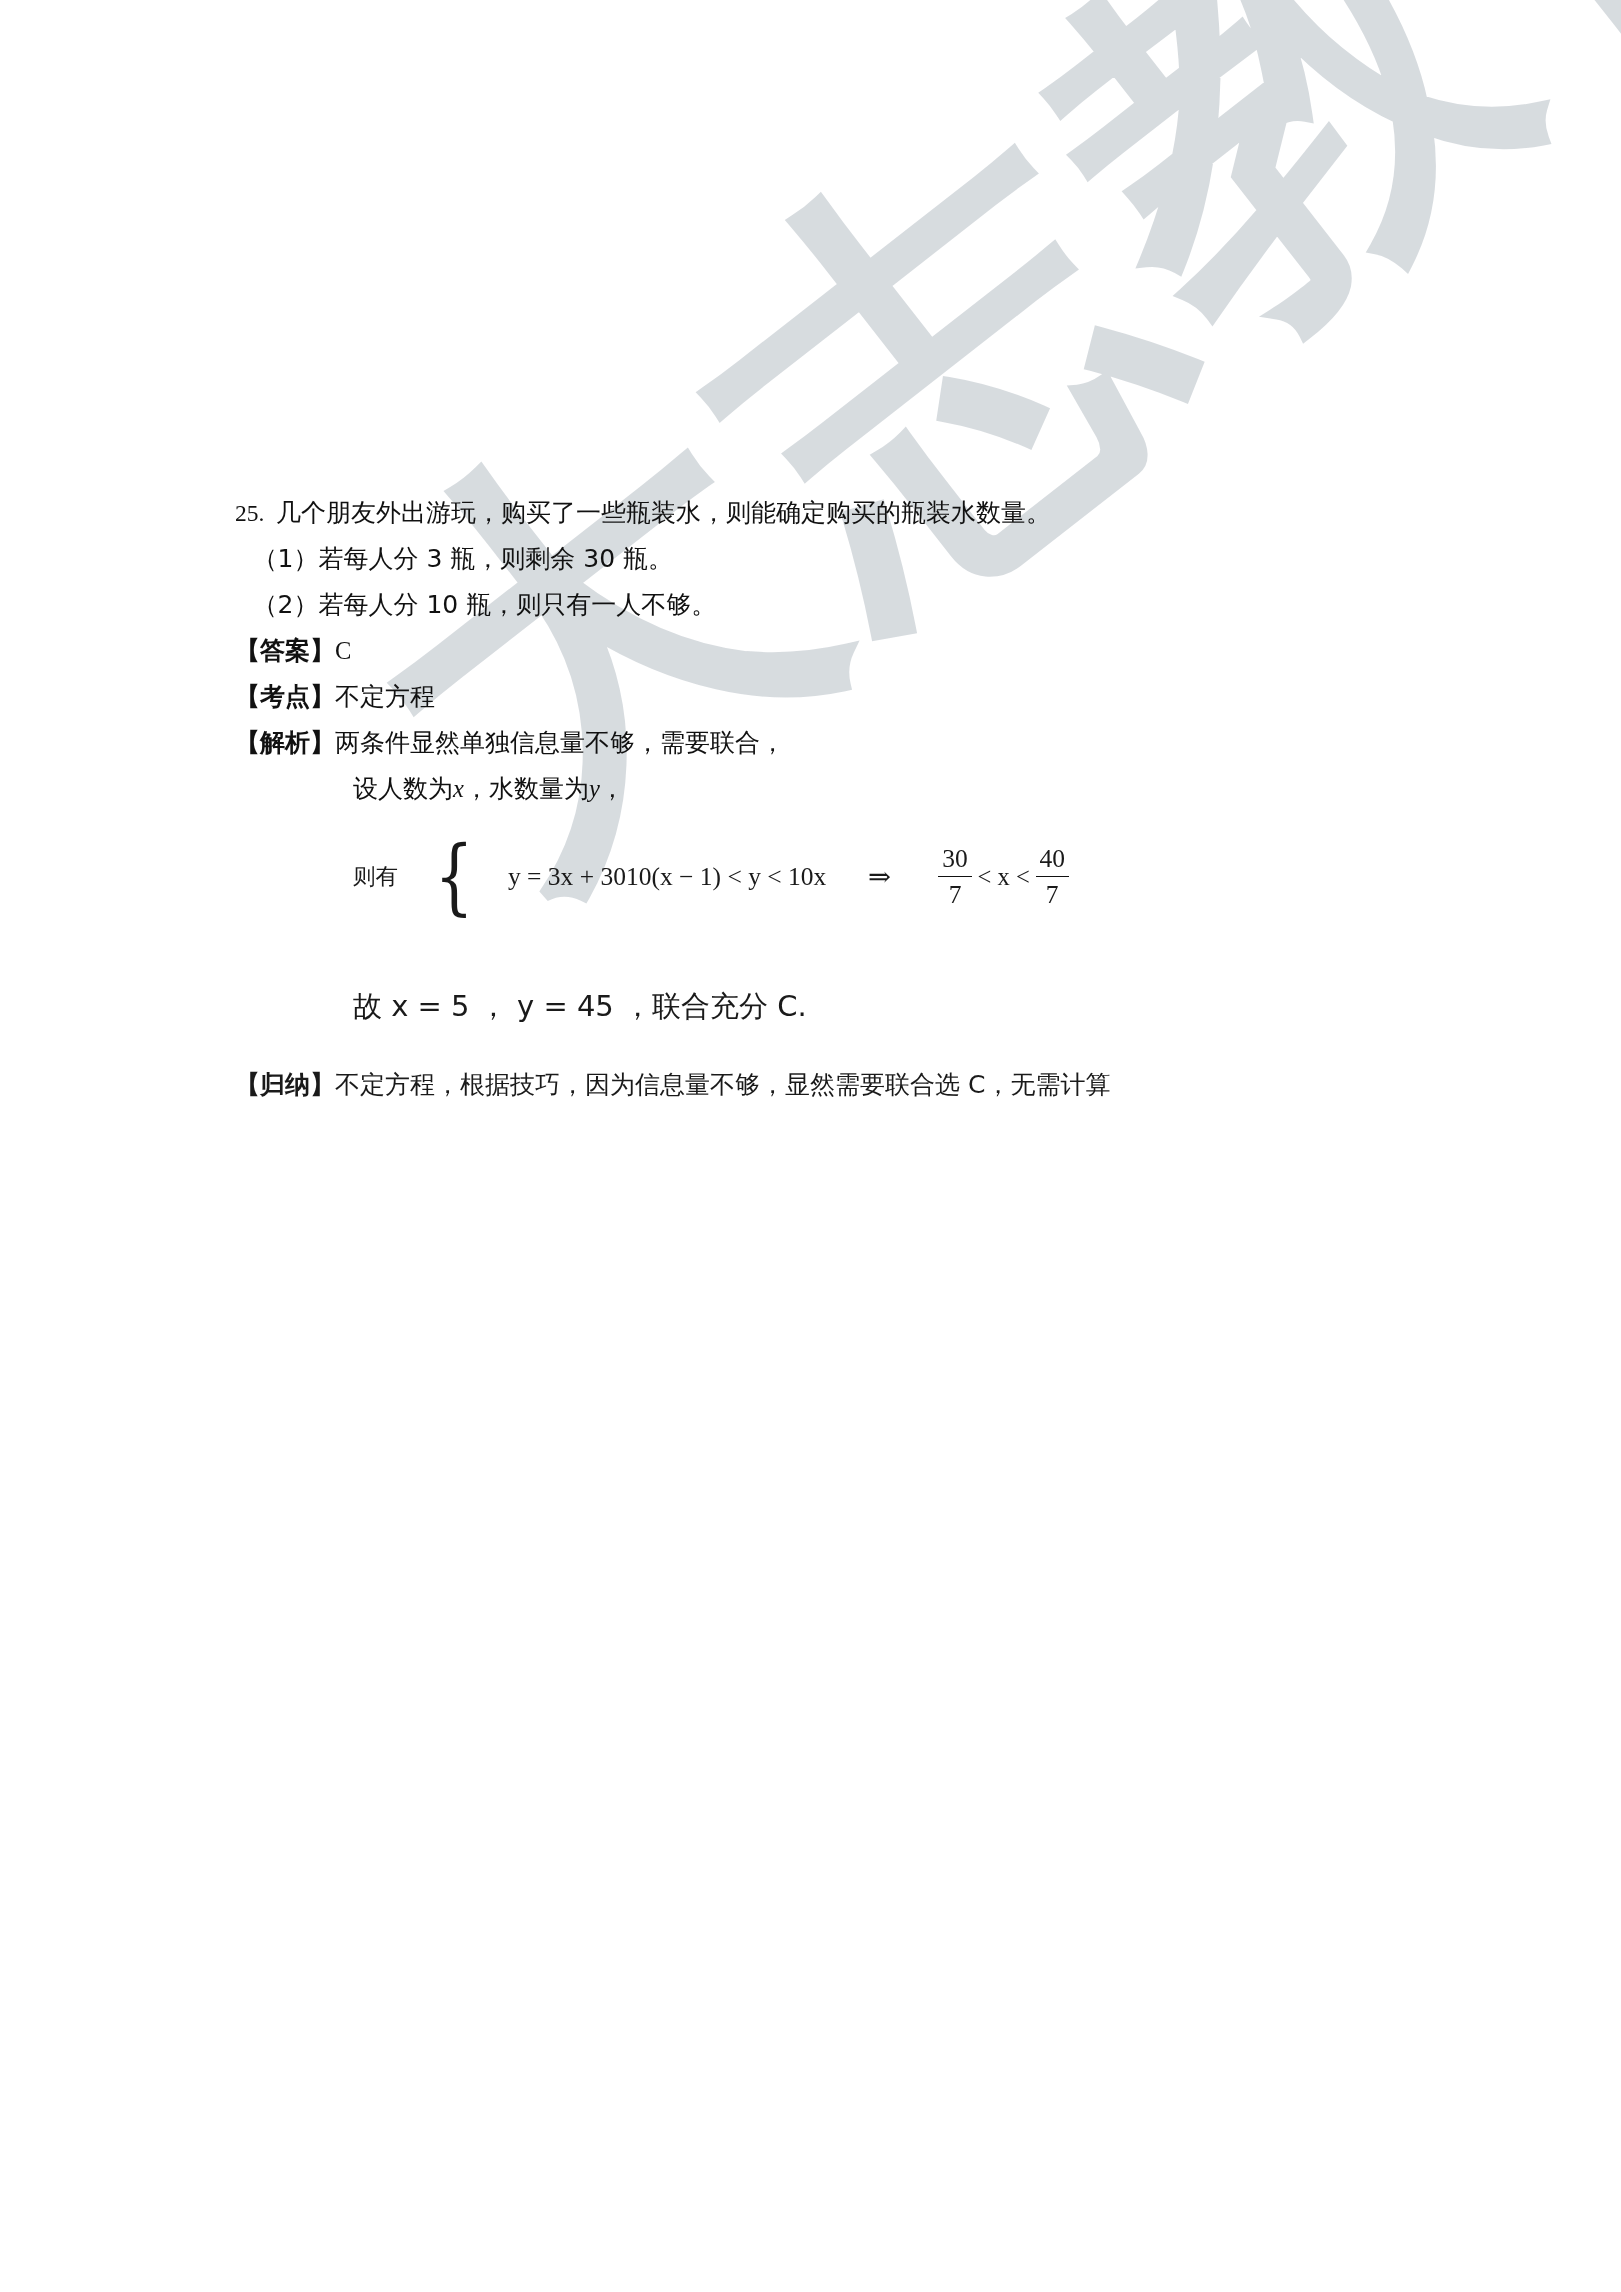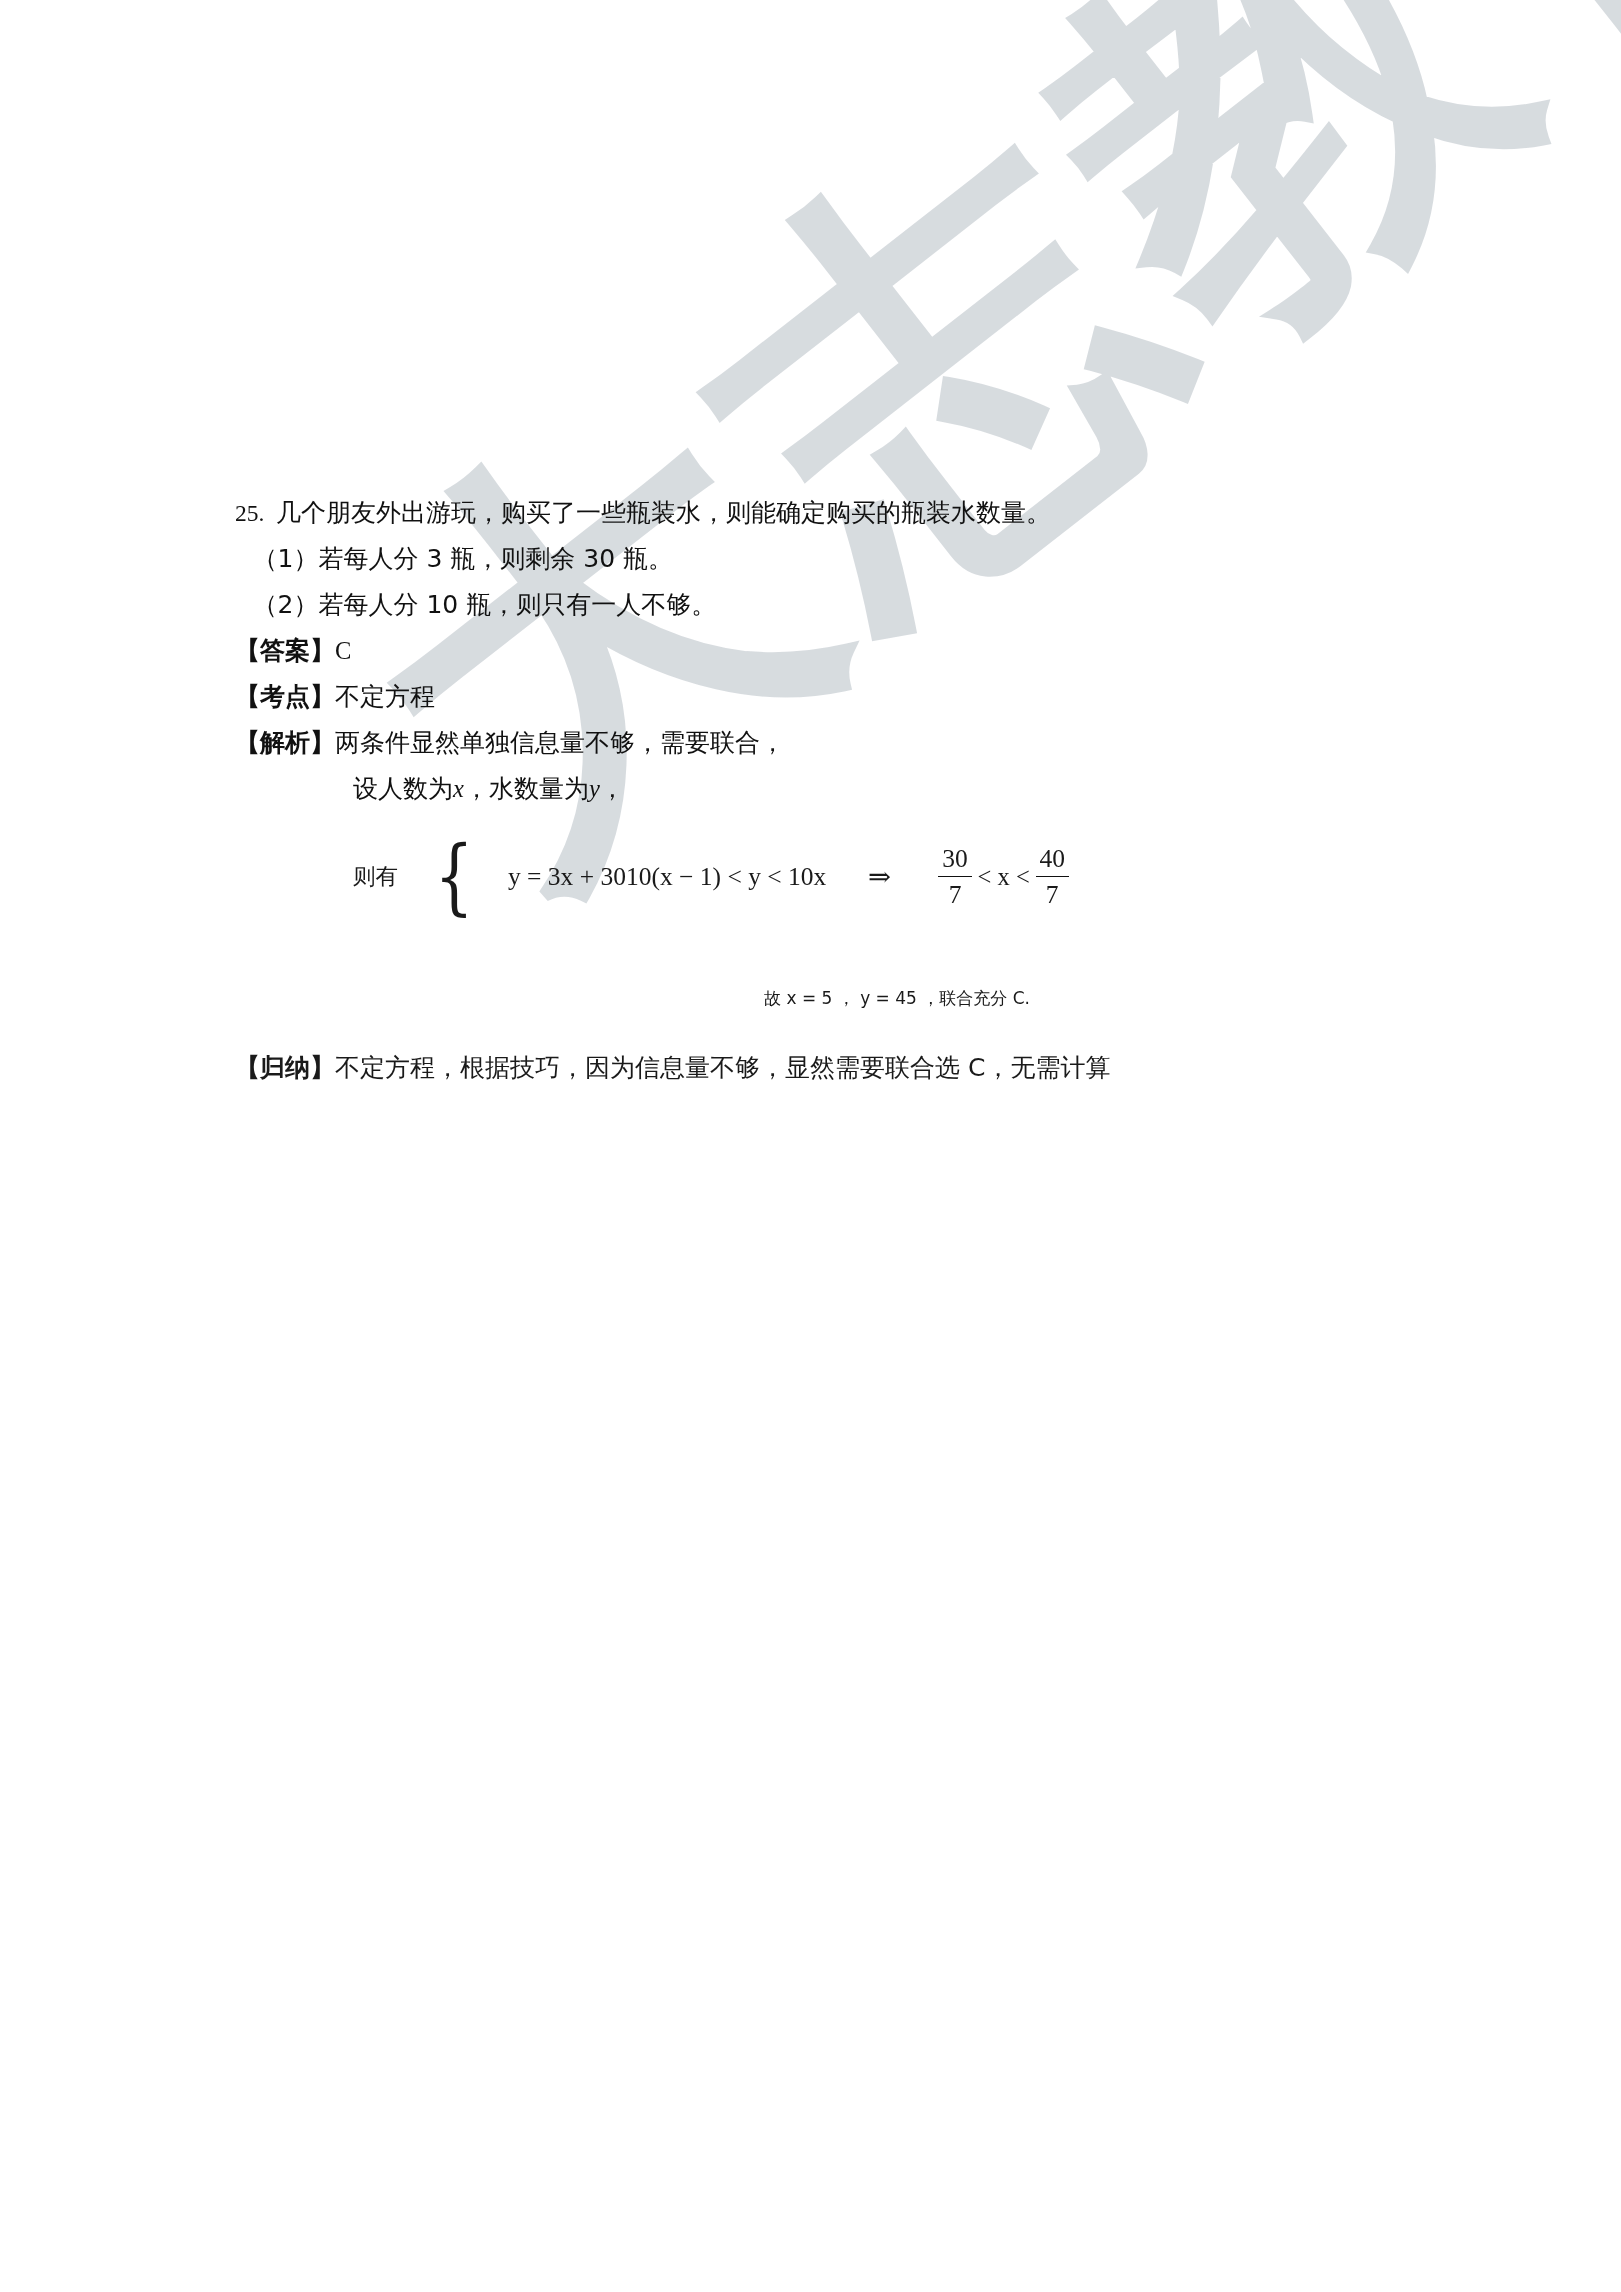--- a/index.html
+++ b/index.html
@@ -150,23 +150,22 @@
     padding: 0 3.9px;
   }
   .ineq-wrap {
     display: flex;
     align-items: center;
     font-size: 25.5px;
   }
   .concl {
     margin-top: 33px;
     margin-left: 118px;
-    font-size: 17px;
-    white-space: nowrap;
-    text-align: center;
+    font-size: 29px;
+    white-space: nowrap;
   }
   .summary {
     margin-top: 41px;
     font-size: 23.5px;
     white-space: nowrap;
   }
 </style>
 </head>
 <body>
 

